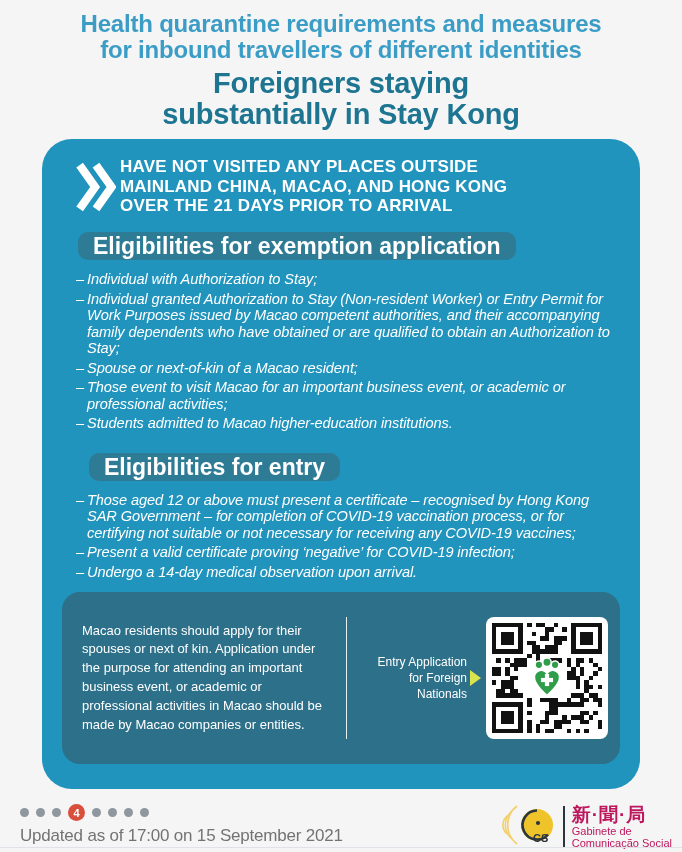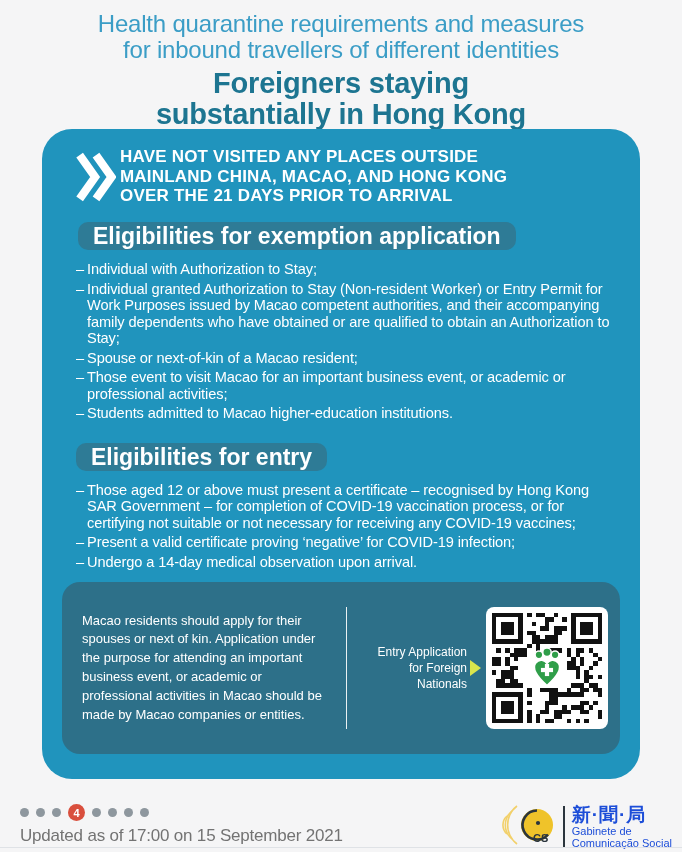--- a/index.html
+++ b/index.html
@@ -4,43 +4,43 @@
 <style>
   html,body{margin:0;padding:0;}
   body{
     width:682px;height:852px;position:relative;overflow:hidden;
     background:#f5f5f6;
     font-family:"Liberation Sans", sans-serif;
     -webkit-font-smoothing:antialiased;
   }
   
   .titles{padding-top:11px;text-align:center;}
-  .title-line{color:#3b9dc6;font-size:24px;font-weight:normal;line-height:26px;letter-spacing:-0.2px;}
+  .title-line{color:#3b9dc6;font-size:24px;font-weight:bold;line-height:26px;letter-spacing:-0.2px;}
   .subtitles{margin-top:5px;}
   .subtitle-line{color:#1d7591;font-size:29px;font-weight:bold;line-height:31px;letter-spacing:-0.2px;}
 
   
   .card{
-    position:absolute;left:42px;top:129px;width:598px;height:650px;
+    position:absolute;left:42px;top:139px;width:598px;height:650px;
     background:#2094bd;border-radius:30px;box-sizing:border-box;
     color:#fff;
   }
   .card-content{padding:16px 24px 0 34px;}
   .card-header{display:flex;align-items:flex-start;}
   .chevrons{flex:0 0 44px;padding-top:3px;}
   .header-text{font-size:17px;font-weight:bold;line-height:19.5px;letter-spacing:0.2px;padding-top:2px;}
   .badge{
     display:inline-block;background:#2e7b96;color:#fff;font-weight:bold;
     font-size:23px;line-height:20px;padding:4px 15px;border-radius:10px;
   }
   .badge1{margin-top:12px;margin-left:2px;}
-  .badge2{margin-top:18px;margin-left:0;}
+  .badge2{margin-top:18px;margin-left:13px;}
   ul.bullets{
     list-style:none;margin:11px 0 0 0;padding:0 0 0 0;
-    font-size:14.6px;line-height:16.5px;letter-spacing:-0.1px;
+    font-size:14.6px;line-height:16.5px;letter-spacing:-0.1px;font-style:italic;
   }
   ul.bullets li{position:relative;padding-left:11px;margin-bottom:3px;}
   ul.bullets li::before{content:"–";position:absolute;left:0;top:0;}
 
   
   .note-box{
     margin:12px 0 0 20px;width:558px;height:172px;background:#2d7089;border-radius:18px;
     display:flex;align-items:center;box-sizing:border-box;padding:0 12px 0 20px;
   }
   .note-text{width:302px;font-size:13px;line-height:18.8px;}
@@ -65,35 +65,35 @@
   .dots{display:flex;align-items:center;gap:7px;height:17px;}
   .dot{width:9px;height:9px;border-radius:50%;background:#8e979e;}
   .dot-current{
     width:17px;height:17px;border-radius:50%;background:#d94f3d;color:#fff;
     font-size:11px;font-weight:bold;display:flex;align-items:center;justify-content:center;
   }
   .updated{margin-top:5px;color:#737373;font-size:17px;letter-spacing:-0.2px;}
 
   .footer-logo{position:absolute;right:10px;top:800px;display:flex;align-items:center;}
   .logo-bar{width:2px;height:42px;background:#2b353d;margin:0 7px 0 4px;}
-  .logo-text{color:#1d4ed8;}
+  .logo-text{color:#be185d;}
   .logo-cn{font-size:19px;font-weight:bold;letter-spacing:1px;line-height:20px;}
   .logo-pt{font-size:11px;line-height:12px;}
 
   .bottom-line{position:absolute;left:0;bottom:4px;width:100%;height:1px;background:#dfe2e6;}
 </style>
 </head>
 <body>
 
 <div class="titles">
   <div class="title-line">Health quarantine requirements and measures</div>
   <div class="title-line">for inbound travellers of different identities</div>
   <div class="subtitles">
     <div class="subtitle-line">Foreigners staying</div>
-    <div class="subtitle-line">substantially in Hong Kong</div>
+    <div class="subtitle-line">substantially in Stay Kong</div>
   </div>
 </div>
 
 <div class="card">
   <div class="card-content">
     <div class="card-header">
       <span class="chevrons">
         <svg width="40" height="58" viewBox="0 0 44 56" fill="none">
           <path d="M4 4 L21 28 L4 52" stroke="#ffffff" stroke-width="9" fill="none"></path>
           <path d="M22 4 L39 28 L22 52" stroke="#ffffff" stroke-width="9" fill="none"></path>

